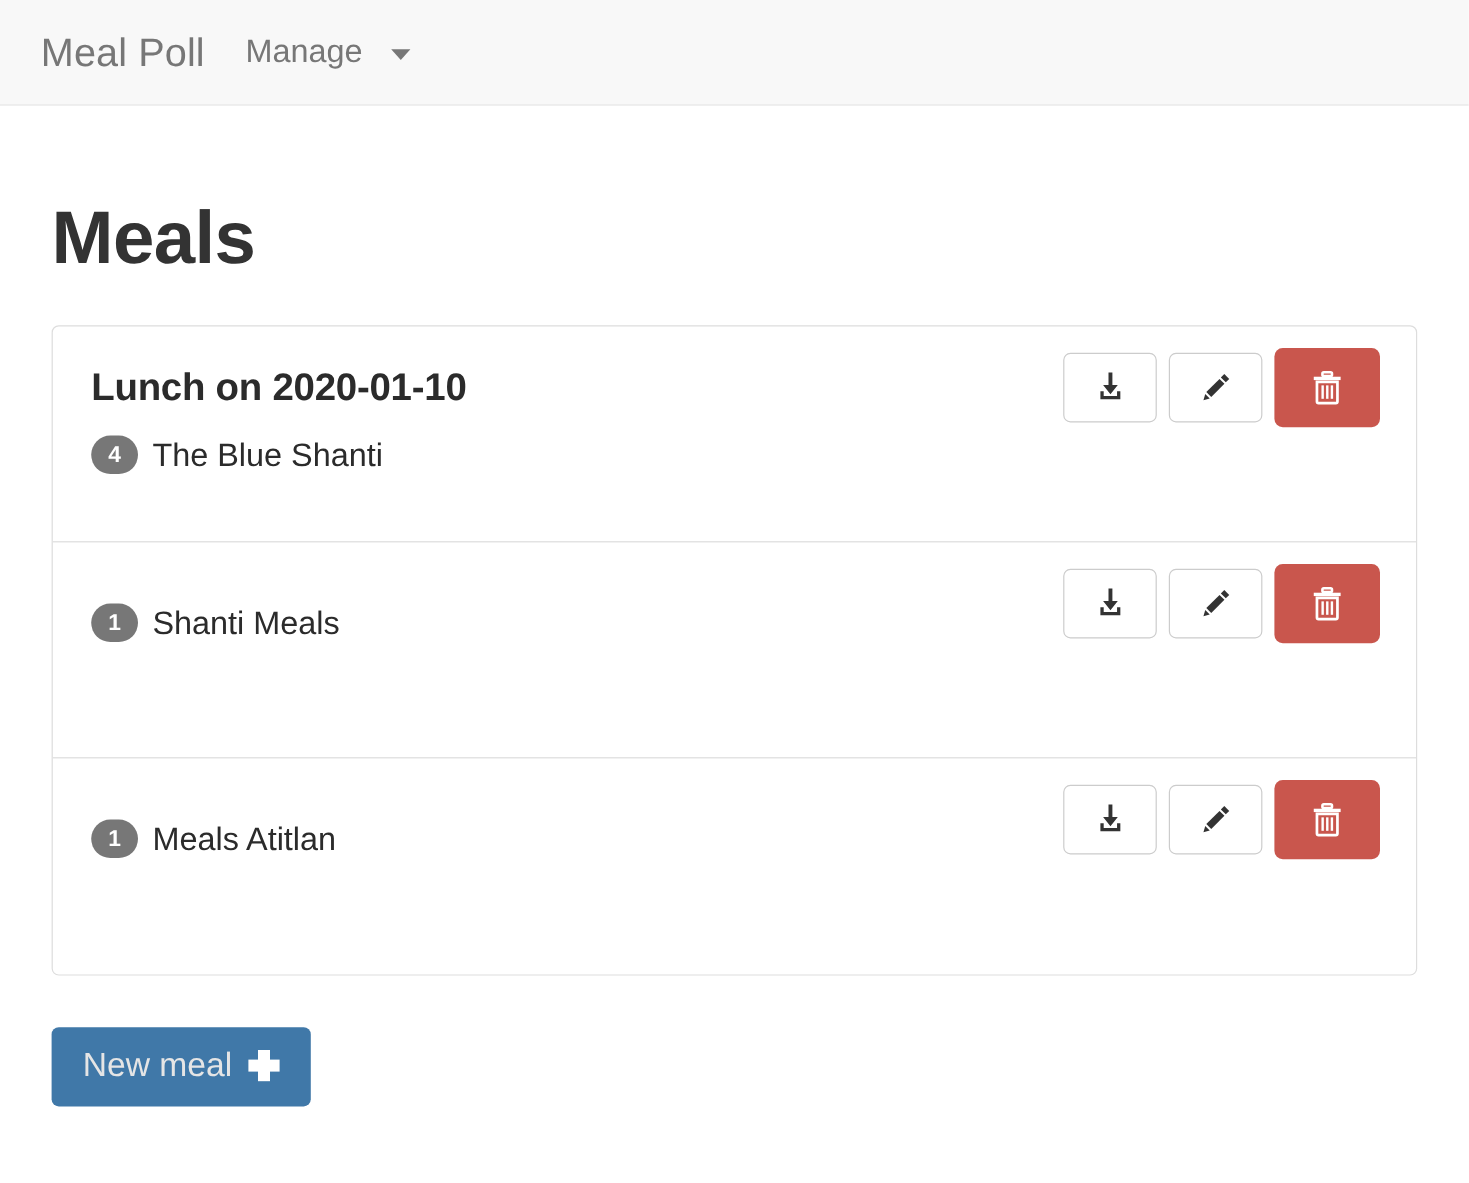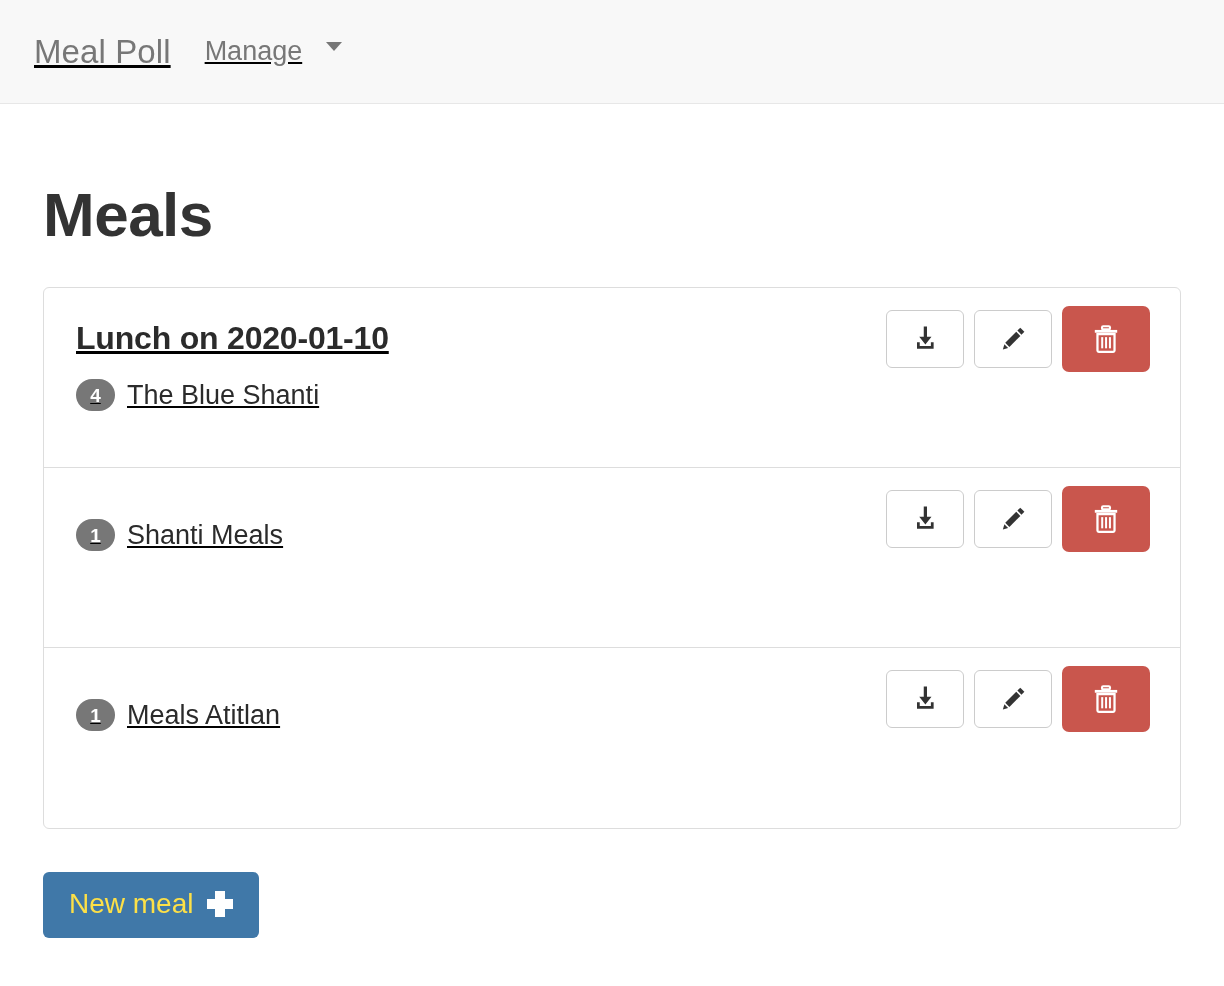--- a/index.html
+++ b/index.html
@@ -9,39 +9,39 @@
     padding: 0;
     width: 1224px;
     height: 986px;
     background: #ffffff;
     font-family: "Liberation Sans", sans-serif;
     -webkit-font-smoothing: antialiased;
   }
 
   
   .navbar {
-    height: 104px;
+    height: 88px;
     background: #f8f8f8;
     border-bottom: 1px solid #e7e7e7;
     display: flex;
     align-items: center;
     padding-left: 34px;
-    text-decoration: underline;
   }
   .navbar-brand {
     font-size: 33px;
     color: #777777;
     line-height: 1;
     text-decoration: none;
     letter-spacing: 0.1px;
     padding-right: 30px;
     cursor: pointer;
   }
   .nav-dropdown {
     display: flex;
+    align-items: center;
     gap: 24px;
     font-size: 27px;
     color: #777777;
     cursor: pointer;
     padding: 6px 4px;
     line-height: 1;
   }
   .caret {
     width: 0;
     height: 0;
@@ -72,21 +72,20 @@
     border: 1px solid #dddddd;
     border-radius: 6px;
     background: #ffffff;
     overflow: hidden;
   }
   .list-group-item {
     position: relative;
     padding: 30px 32px 34px 32px;
     border-bottom: 1px solid #dddddd;
     min-height: 180px;
-    text-decoration: underline;
   }
   .list-group-item:last-child {
     border-bottom: none;
   }
   .meal-title {
     font-size: 32px;
     font-weight: bold;
     color: #2b2b2b;
     margin: 0;
     line-height: 1.25;
@@ -157,21 +156,21 @@
   
   .btn-primary {
     margin-top: 43px;
     margin-bottom: 40px;
     display: inline-flex;
     align-items: center;
     gap: 14px;
     background: #4078a8;
     border: none;
     border-radius: 6px;
-    color: #fde047;
+    color: #e5e5e5;
     font-size: 28px;
     font-family: "Liberation Sans", sans-serif;
     padding: 18px 26px 20px 26px;
     cursor: pointer;
     line-height: 1;
   }
   .plus-glyph {
     display: inline-block;
     width: 26px;
     height: 26px;

